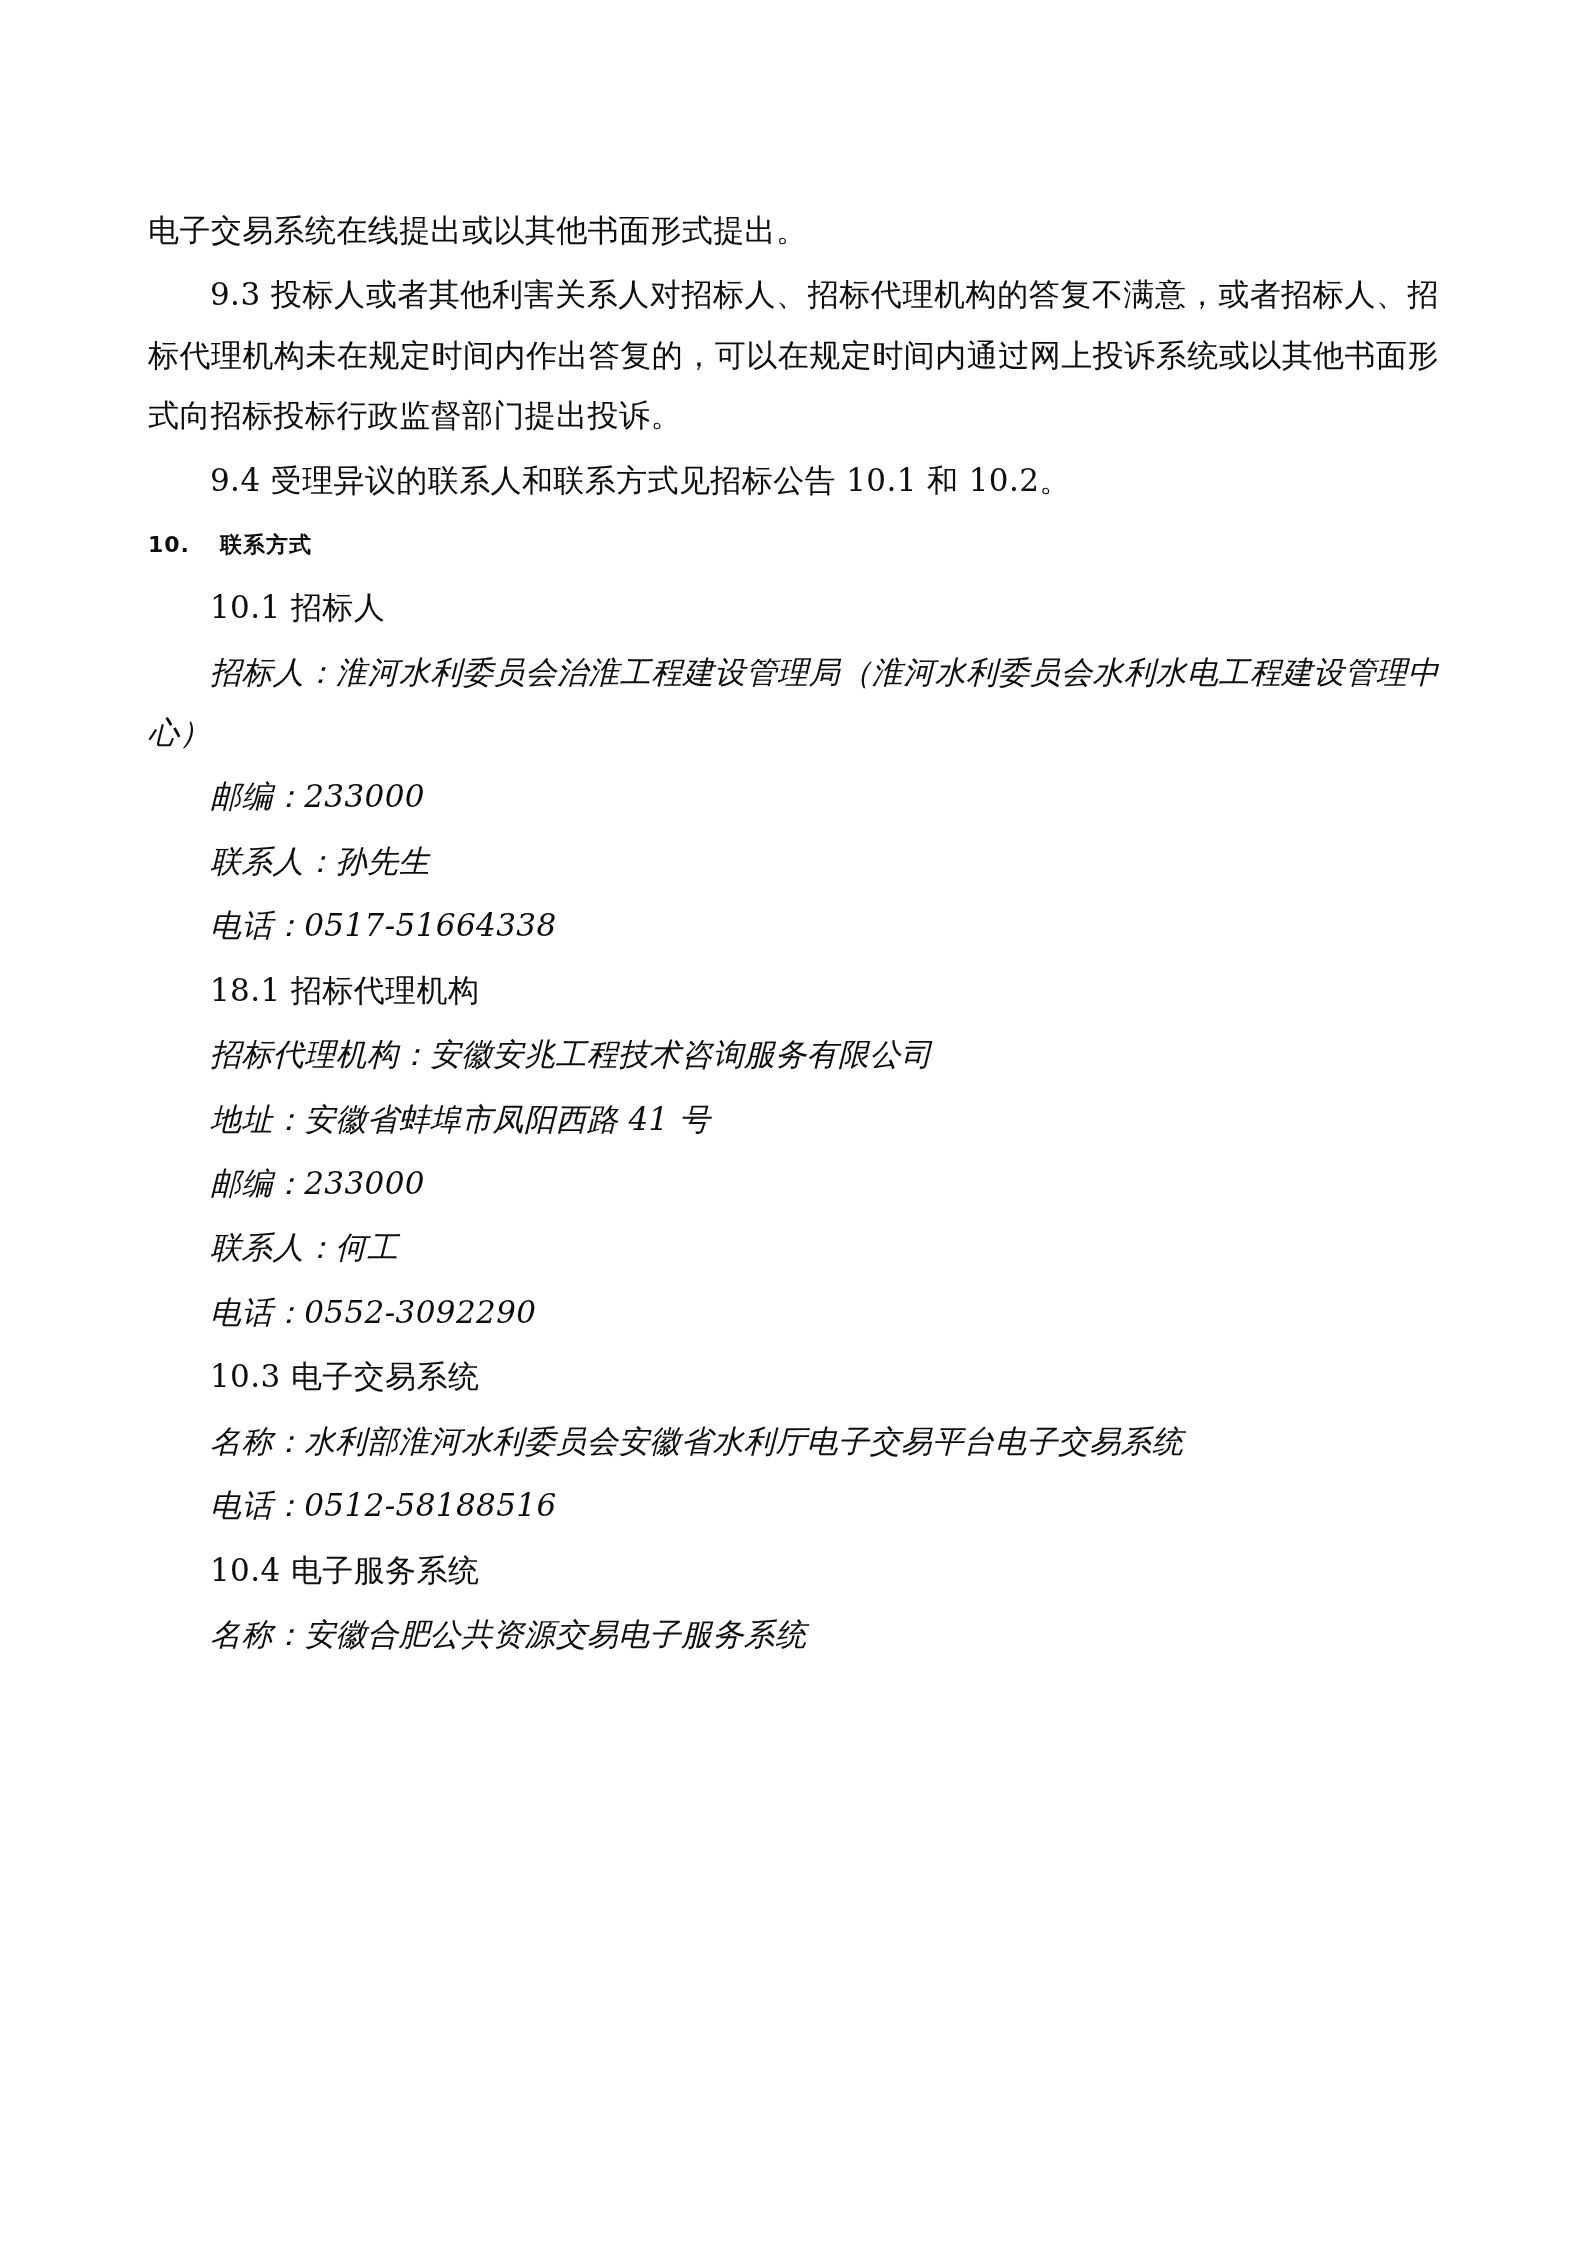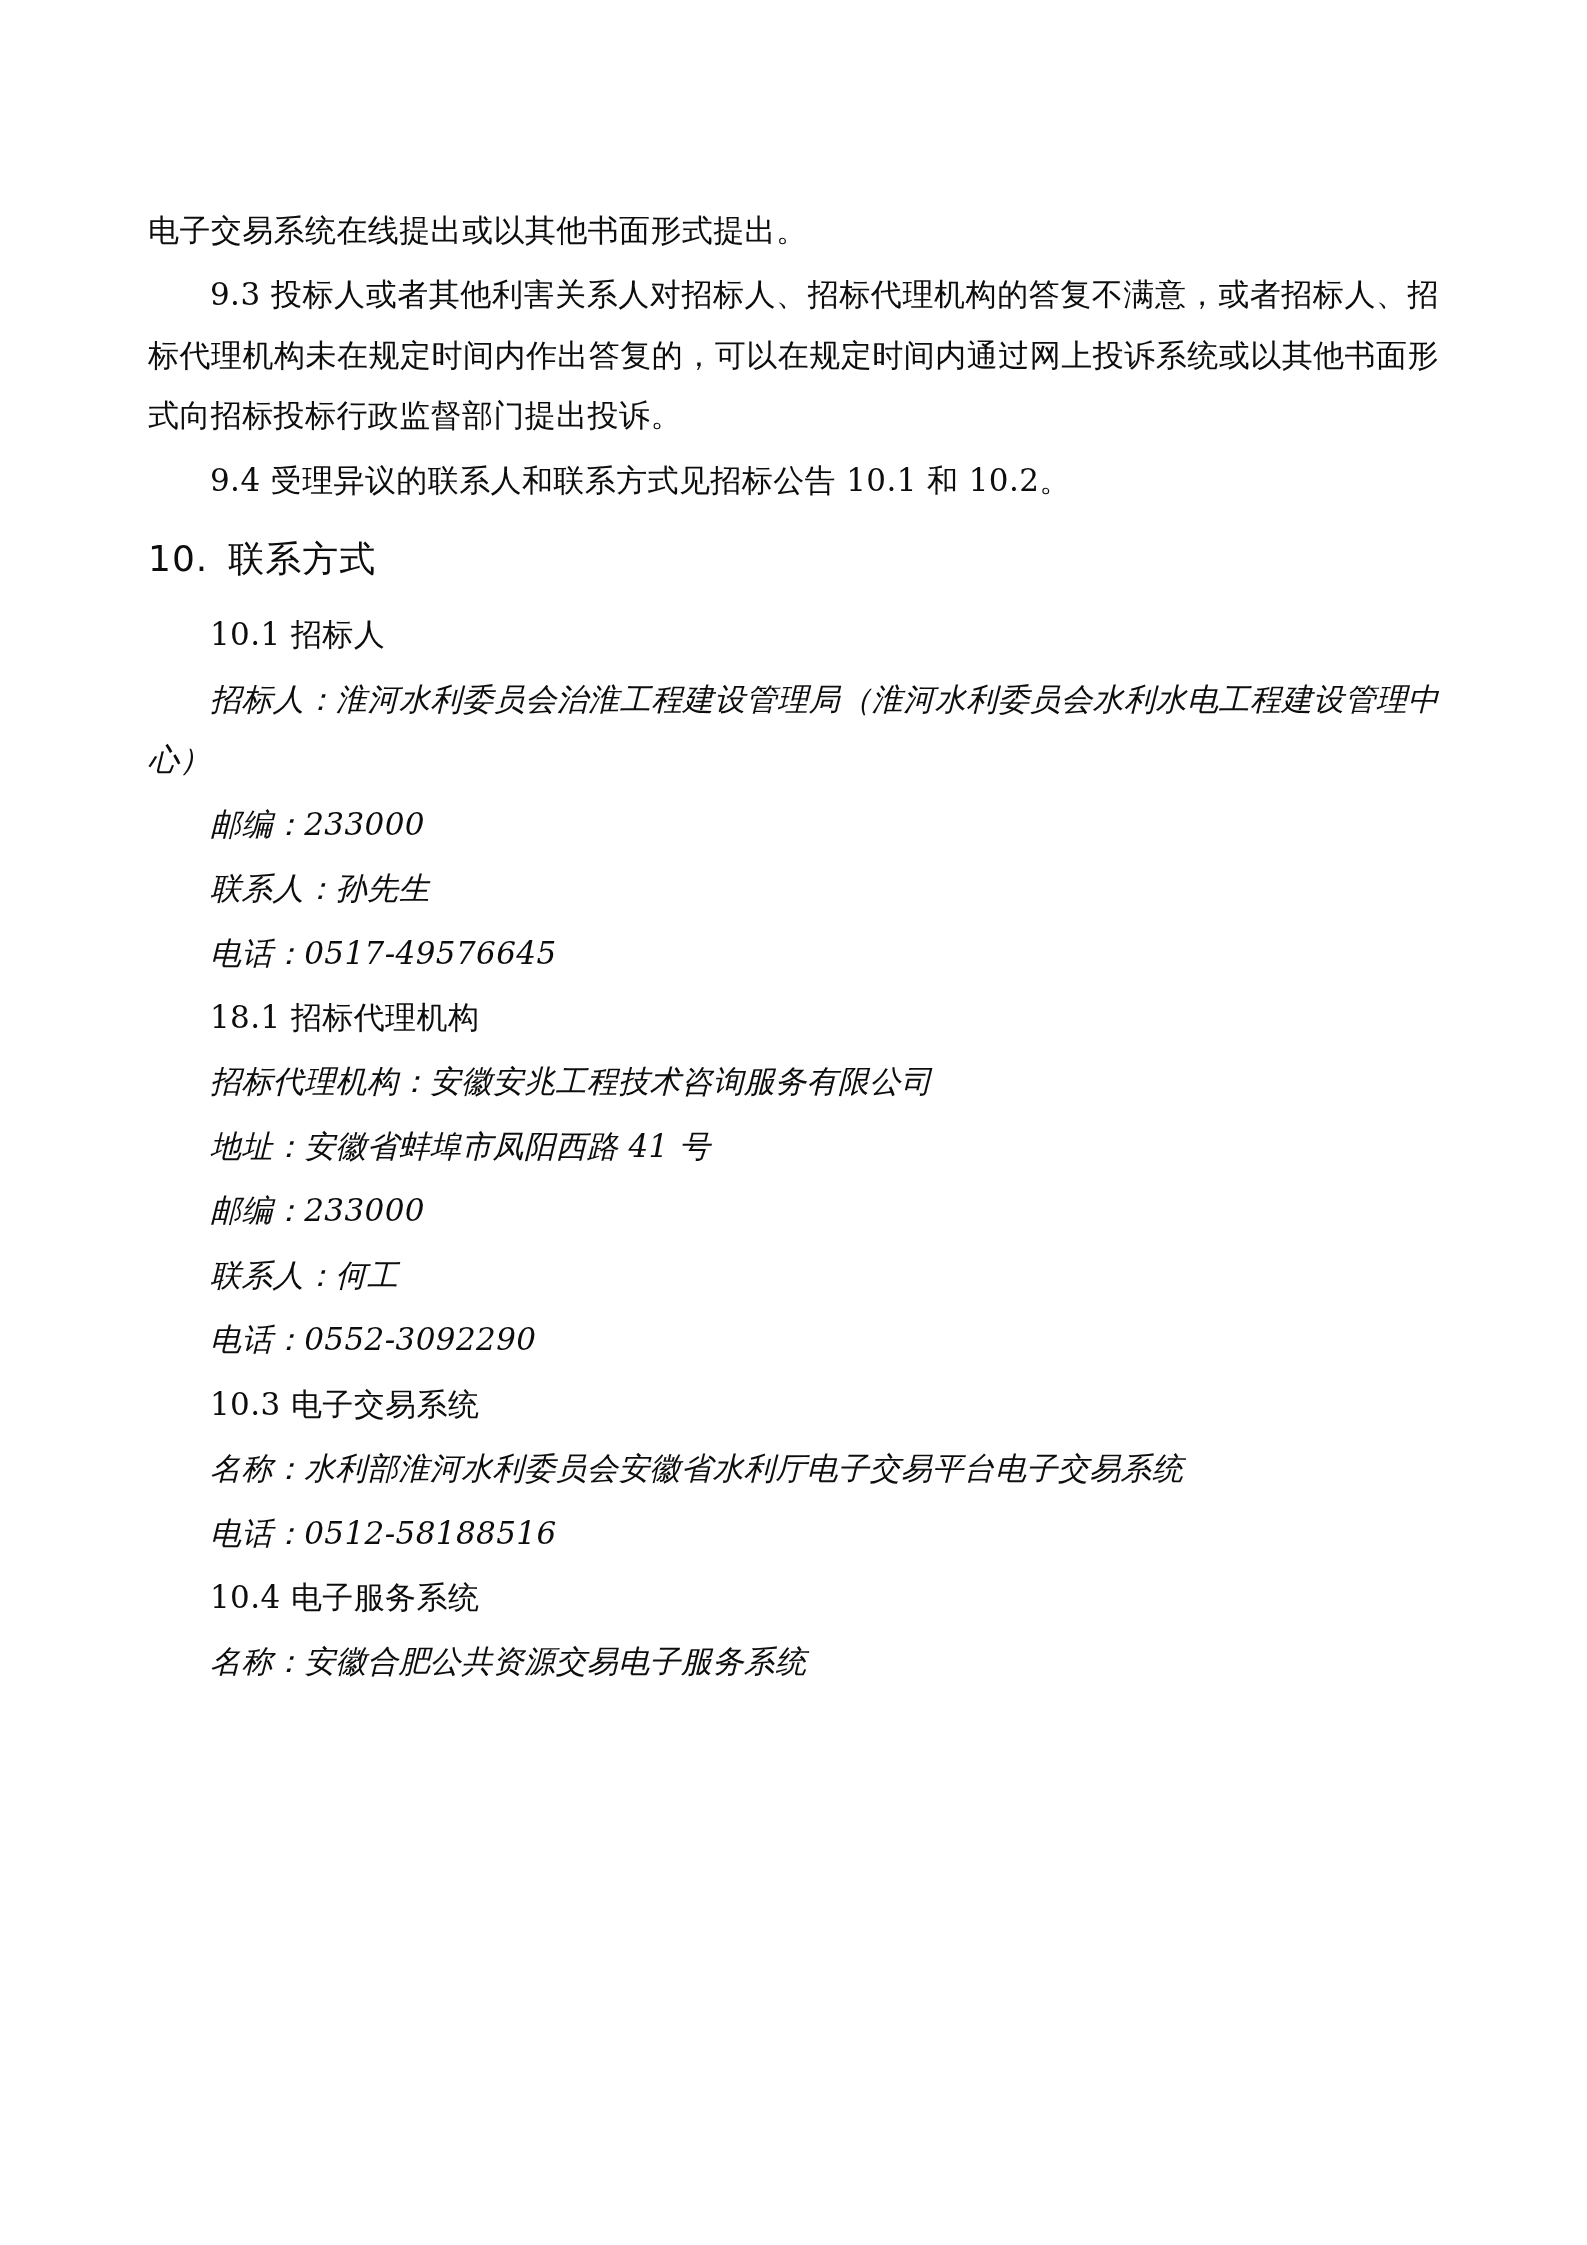--- a/index.html
+++ b/index.html
@@ -29,22 +29,22 @@
   }
   .para {
     margin: 0 0 4px 0;
     text-indent: 0;
   }
   .para.indent {
     text-indent: 62px;
   }
   .heading {
     margin: 14px 0 10px 0;
-    font-weight: normal;
-    font-size: 36px;
+    font-weight: bold;
+    font-size: 22px;
     letter-spacing: 1px;
     font-family: "DejaVu Sans", "Liberation Sans", sans-serif;
   }
   .heading .num {
     display: inline-block;
     min-width: 52px;
   }
   .heading .htext {
     margin-left: 20px;
   }
@@ -71,21 +71,21 @@
     <p class="para indent">9.4 受理异议的联系人和联系方式见招标公告 10.1 和 10.2。</p>
 
     <div class="heading">
       <span class="num">10.</span><span class="htext">联系方式</span>
     </div>
 
     <p class="sub-item">10.1 招标人</p>
     <p class="detail-line">招标人：淮河水利委员会治淮工程建设管理局（淮河水利委员会水利水电工程建设管理中心）</p>
     <p class="detail-line">邮编：233000</p>
     <p class="detail-line">联系人：孙先生</p>
-    <p class="detail-line">电话：0517-49576645</p>
+    <p class="detail-line">电话：0517-51664338</p>
 
     <p class="sub-item">18.1 招标代理机构</p>
     <p class="detail-line">招标代理机构：安徽安兆工程技术咨询服务有限公司</p>
     <p class="detail-line">地址：安徽省蚌埠市凤阳西路 41 号</p>
     <p class="detail-line">邮编：233000</p>
     <p class="detail-line">联系人：何工</p>
     <p class="detail-line">电话：0552-3092290</p>
 
     <p class="sub-item">10.3  电子交易系统</p>
     <p class="detail-line">名称：水利部淮河水利委员会安徽省水利厅电子交易平台电子交易系统</p>

